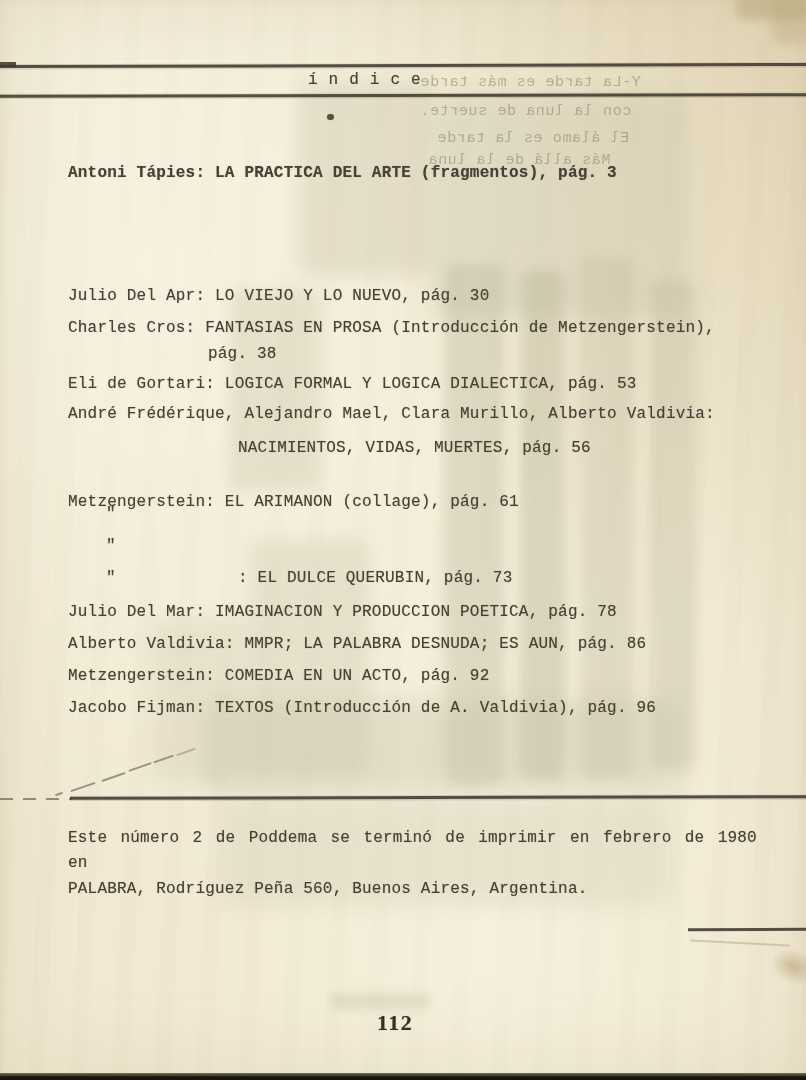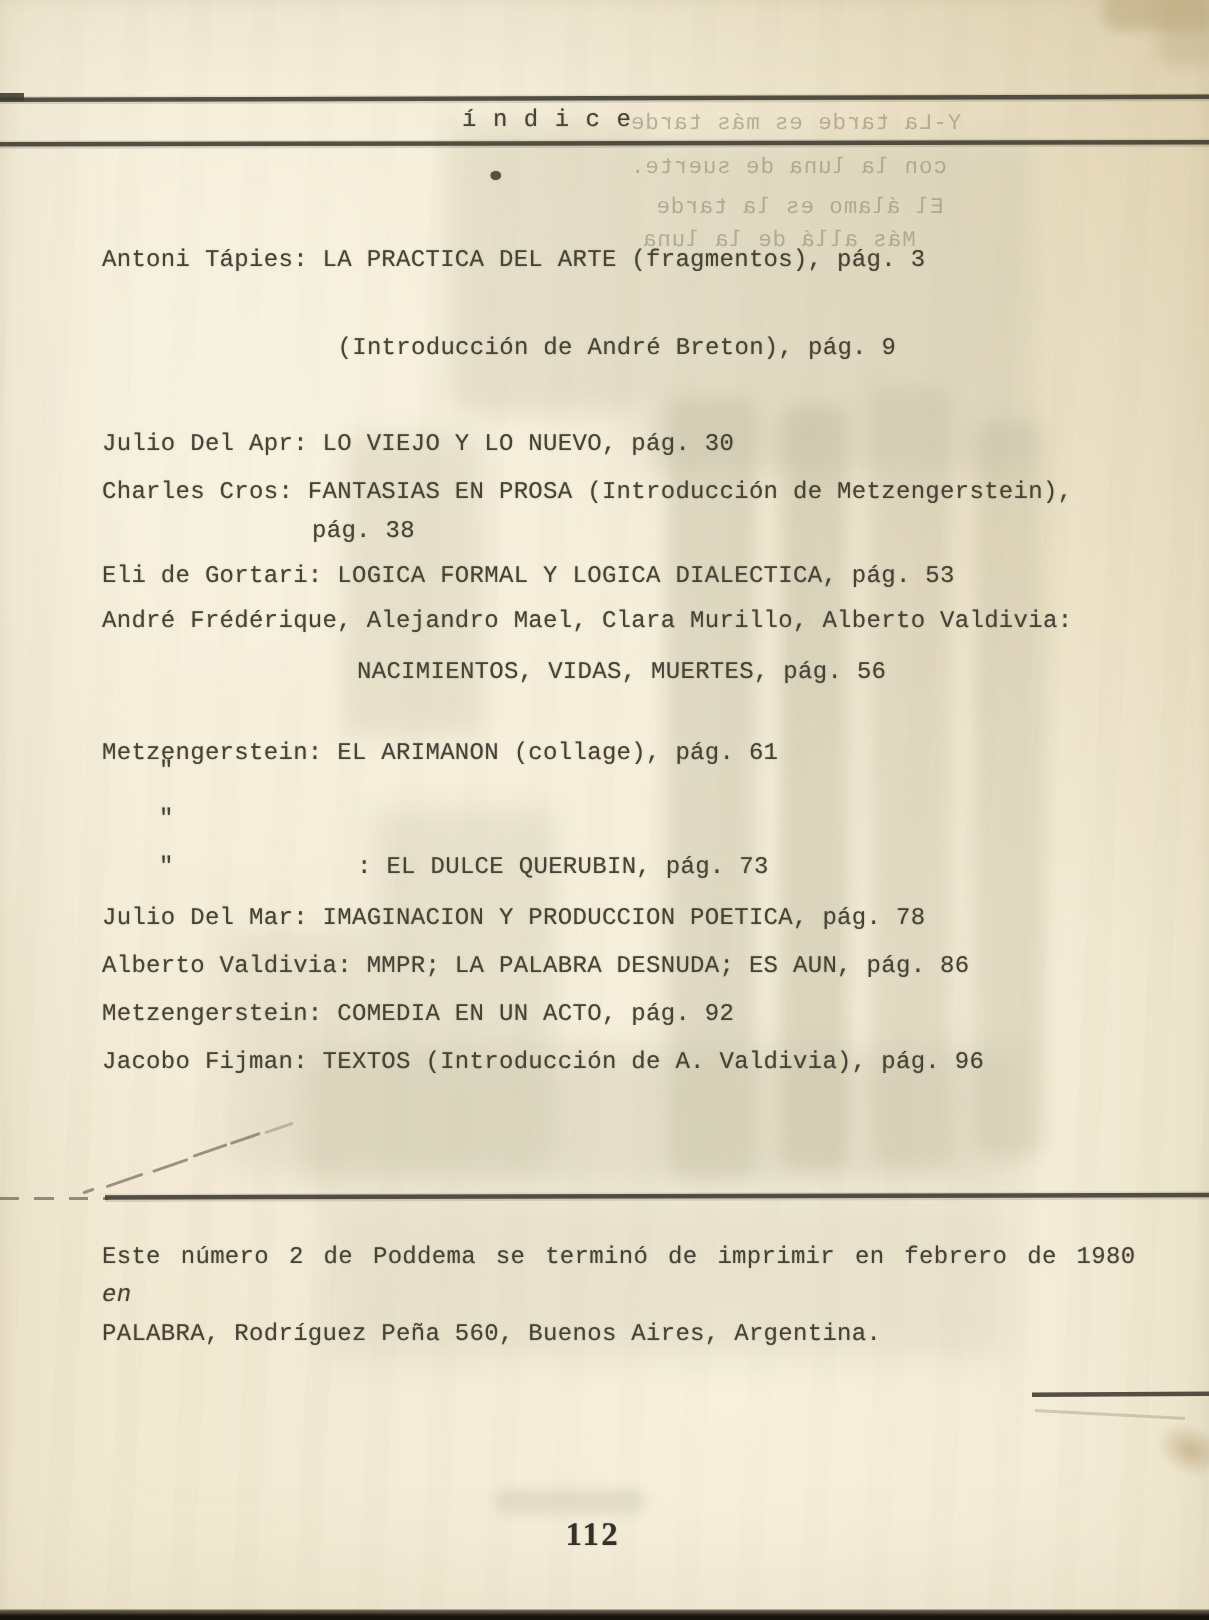--- a/index.html
+++ b/index.html
@@ -79,22 +79,21 @@
   <div class="bleed" style="left:420px;top:103px;">con la luna de suerte.</div>
   <div class="bleed" style="left:437px;top:130px;">El álamo es la tarde</div>
   <div class="bleed" style="left:428px;top:152px;">Más allá de la luna</div>
 
   <div class="rule rule-rough" style="left:0;top:64px;width:806px;transform:rotate(-0.15deg);"></div>
   <div class="rule" style="left:0;top:62px;width:16px;height:5px;"></div>
   <div class="tw" style="left:308px;top:70px;letter-spacing:11px;">índice</div>
   <div class="rule rule-rough" style="left:0;top:94px;width:806px;transform:rotate(-0.1deg);"></div>
   <div class="dot"></div>
 
-  <div class="tw" style="left:68px;top:163px;">Antoni Tápies: LA PRACTICA DEL ARTE (fragmentos), pág. 3</div>
-  <div class="tw" style="left:225px;top:222px;">(Introducción de André Breton), pág. 9</div>
+  <div class="tw" style="left:68px;top:163px;font-weight:bold;">Antoni Tápies: LA PRACTICA DEL ARTE (fragmentos), pág. 3</div>
   <div class="tw" style="left:68px;top:286px;">Julio Del Apr: LO VIEJO Y LO NUEVO, pág. 30</div>
   <div class="tw" style="left:68px;top:318px;">Charles Cros: FANTASIAS EN PROSA (Introducción de Metzengerstein),</div>
   <div class="tw" style="left:208px;top:344px;">pág. 38</div>
   <div class="tw" style="left:68px;top:374px;">Eli de Gortari: LOGICA FORMAL Y LOGICA DIALECTICA, pág. 53</div>
   <div class="tw" style="left:68px;top:404px;">André Frédérique, Alejandro Mael, Clara Murillo, Alberto Valdivia:</div>
   <div class="tw" style="left:238px;top:438px;">NACIMIENTOS, VIDAS, MUERTES, pág. 56</div>
   <div class="tw" style="left:68px;top:492px;">Metzengerstein: EL ARIMANON (collage), pág. 61</div>
 
   <div class="tw" style="left:106px;top:504px;">"</div>
   <div class="tw" style="left:106px;top:536px;">"</div>
@@ -109,21 +108,21 @@
   <div class="pencil" style="left:55px;top:793px;width:8px;"></div>
   <div class="pencil" style="left:70px;top:786px;width:26px;"></div>
   <div class="pencil" style="left:101px;top:776px;width:25px;"></div>
   <div class="pencil" style="left:128px;top:766px;width:24px;"></div>
   <div class="pencil" style="left:153px;top:758px;width:21px;"></div>
   <div class="pencil" style="left:176px;top:751px;width:20px;opacity:.55;"></div>
 
   <div class="dashlead"></div>
   <div class="rule rule-rough" style="left:70px;top:796px;width:736px;transform:rotate(-0.12deg);"></div>
   <div class="tw" style="left:68px;top:828px;word-spacing:3.5px;">Este número 2 de Poddema se terminó de imprimir en febrero de 1980</div>
-  <div class="tw" style="left:68px;top:853px;font-style:italic;">en</div>
+  <div class="tw" style="left:68px;top:853px;">en</div>
   <div class="tw" style="left:68px;top:879px;">PALABRA, Rodríguez Peña 560, Buenos Aires, Argentina.</div>
 
   <div class="rule" style="left:688px;top:928px;width:118px;transform:rotate(-0.3deg);"></div>
   <div class="creaseline"></div>
   <div class="crease"></div>
 
   <div class="pagenum">112</div>
 
   <div class="bottombar"></div>
 

